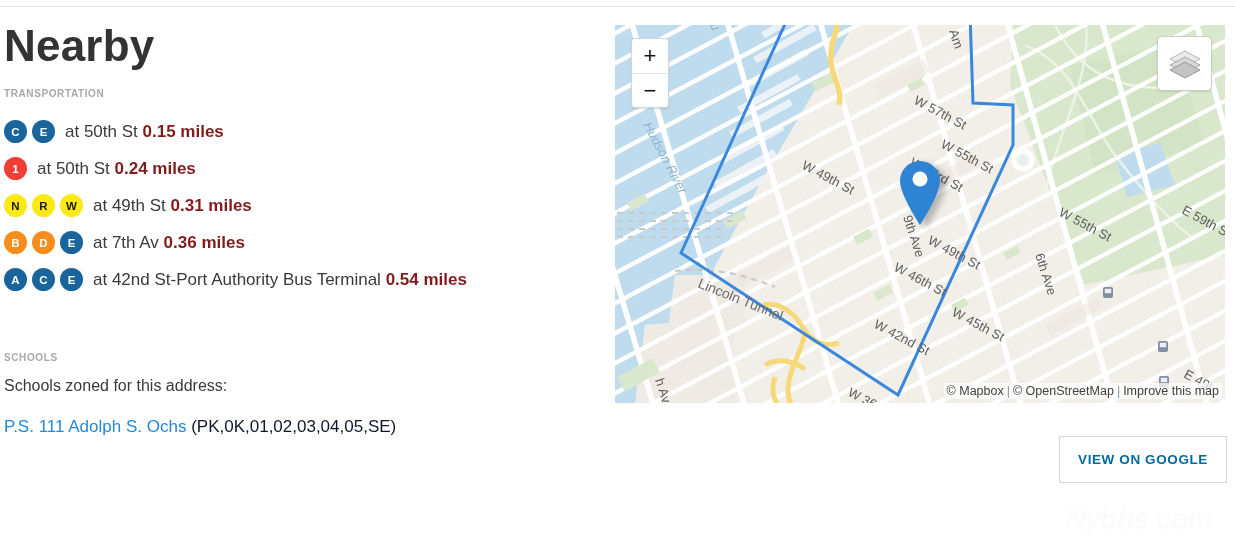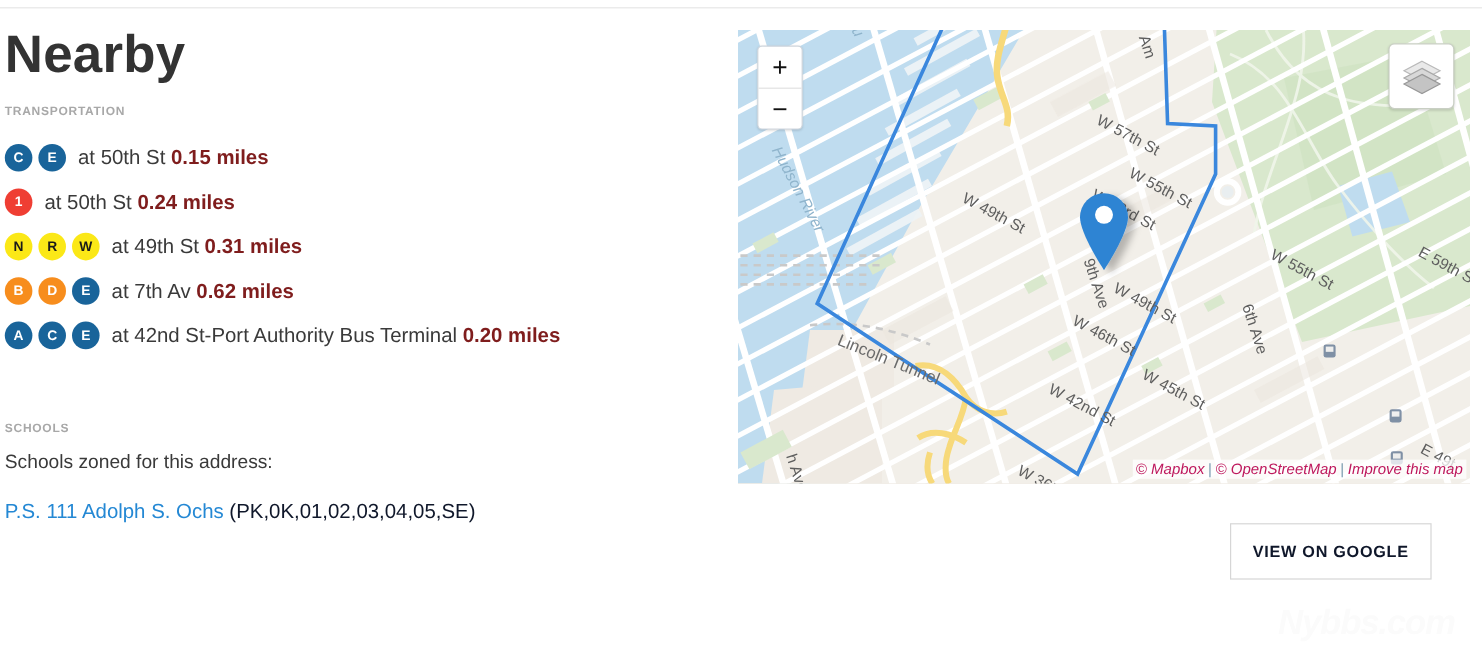--- a/index.html
+++ b/index.html
@@ -151,37 +151,37 @@
   .attrib {
     position: absolute;
     right: 3px; bottom: 4px;
     font-size: 12.5px;
     color: #3a7ca5;
     background: rgba(255,255,255,.75);
     padding: 1px 3px;
     z-index: 6;
     white-space: nowrap;
   }
-  .attrib a { color: #be185d; text-decoration: none; cursor: pointer; font-style: italic; }
+  .attrib a { color: #404040; text-decoration: none; cursor: pointer; }
   .attrib .sep { color: #7a9bb0; margin: 0 3px; }
 
   
   .view-google-btn {
     position: absolute;
-    left: 1025px; top: 436px;
+    left: 1059px; top: 436px;
     width: 168px; height: 47px;
     background: #ffffff;
     border: 1px solid #d6d6d6;
     display: flex;
     align-items: center;
     justify-content: center;
     font-size: 13.5px;
     font-weight: bold;
     letter-spacing: .6px;
-    color: #0f172a;
+    color: #0369a1;
     cursor: pointer;
   }
 
   .watermark {
     position: absolute;
     left: 1065px; top: 497px;
     width: 165px; height: 44px;
     color: #fbfbfb;
     font-size: 29px;
     font-weight: bold;
@@ -226,29 +226,29 @@
             <span class="badge yellow" style="background: rgb(251, 232, 23); color: rgb(26, 26, 26);">W</span>
           </span>
           <span class="transit-text"><span>at 49th St</span> <b>0.31 miles</b></span>
         </li>
         <li class="transit-row">
           <span class="badges">
             <span class="badge" style="background: rgb(247, 141, 29); color: rgb(255, 255, 255);">B</span>
             <span class="badge" style="background: rgb(247, 141, 29); color: rgb(255, 255, 255);">D</span>
             <span class="badge" style="background: rgb(25, 100, 154); color: rgb(255, 255, 255);">E</span>
           </span>
-          <span class="transit-text"><span>at 7th Av</span> <b>0.62 miles</b></span>
+          <span class="transit-text"><span>at 7th Av</span> <b>0.36 miles</b></span>
         </li>
         <li class="transit-row">
           <span class="badges">
             <span class="badge" style="background: rgb(25, 100, 154); color: rgb(255, 255, 255);">A</span>
             <span class="badge" style="background: rgb(25, 100, 154); color: rgb(255, 255, 255);">C</span>
             <span class="badge" style="background: rgb(25, 100, 154); color: rgb(255, 255, 255);">E</span>
           </span>
-          <span class="transit-text"><span>at 42nd St-Port Authority Bus Terminal</span> <b>0.20 miles</b></span>
+          <span class="transit-text"><span>at 42nd St-Port Authority Bus Terminal</span> <b>0.54 miles</b></span>
         </li>
       </ul>
 
 
     <div class="section-label schools-label">SCHOOLS</div>
 
     <div class="schools-line">Schools zoned for this address:</div>
 
     <div id="schools-list">
         <div class="school-row"><a class="school-link">P.S. 111 Adolph S. Ochs</a> <span class="school-grades">(PK,0K,01,02,03,04,05,SE)</span></div>

